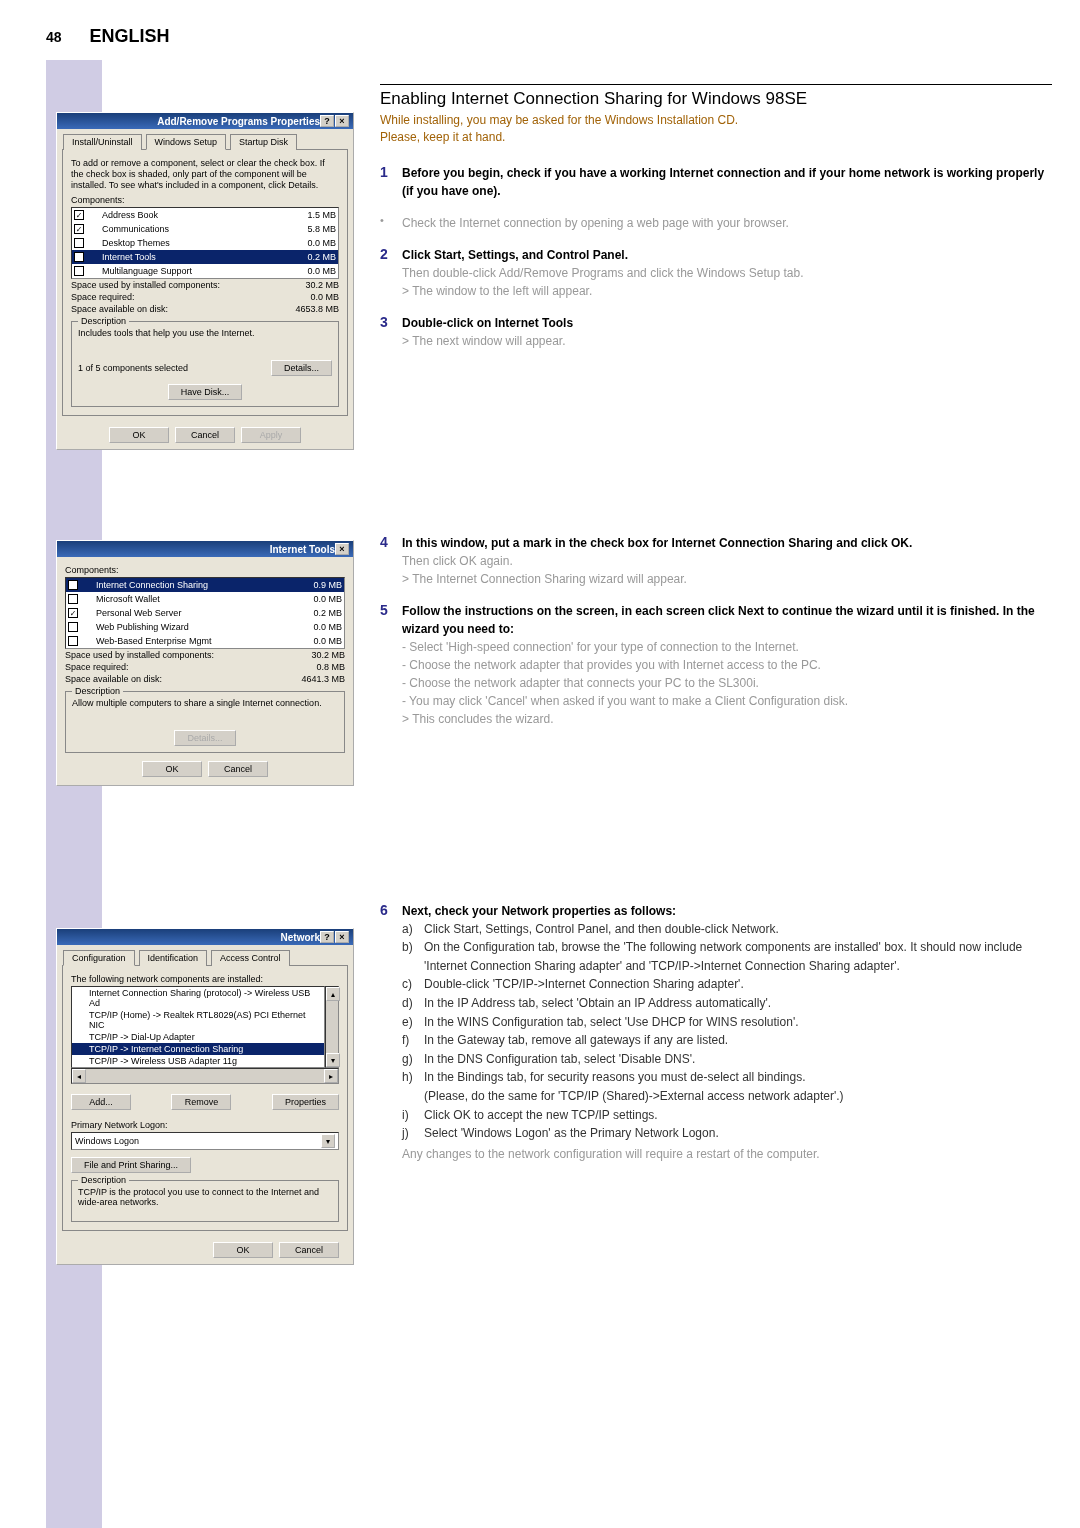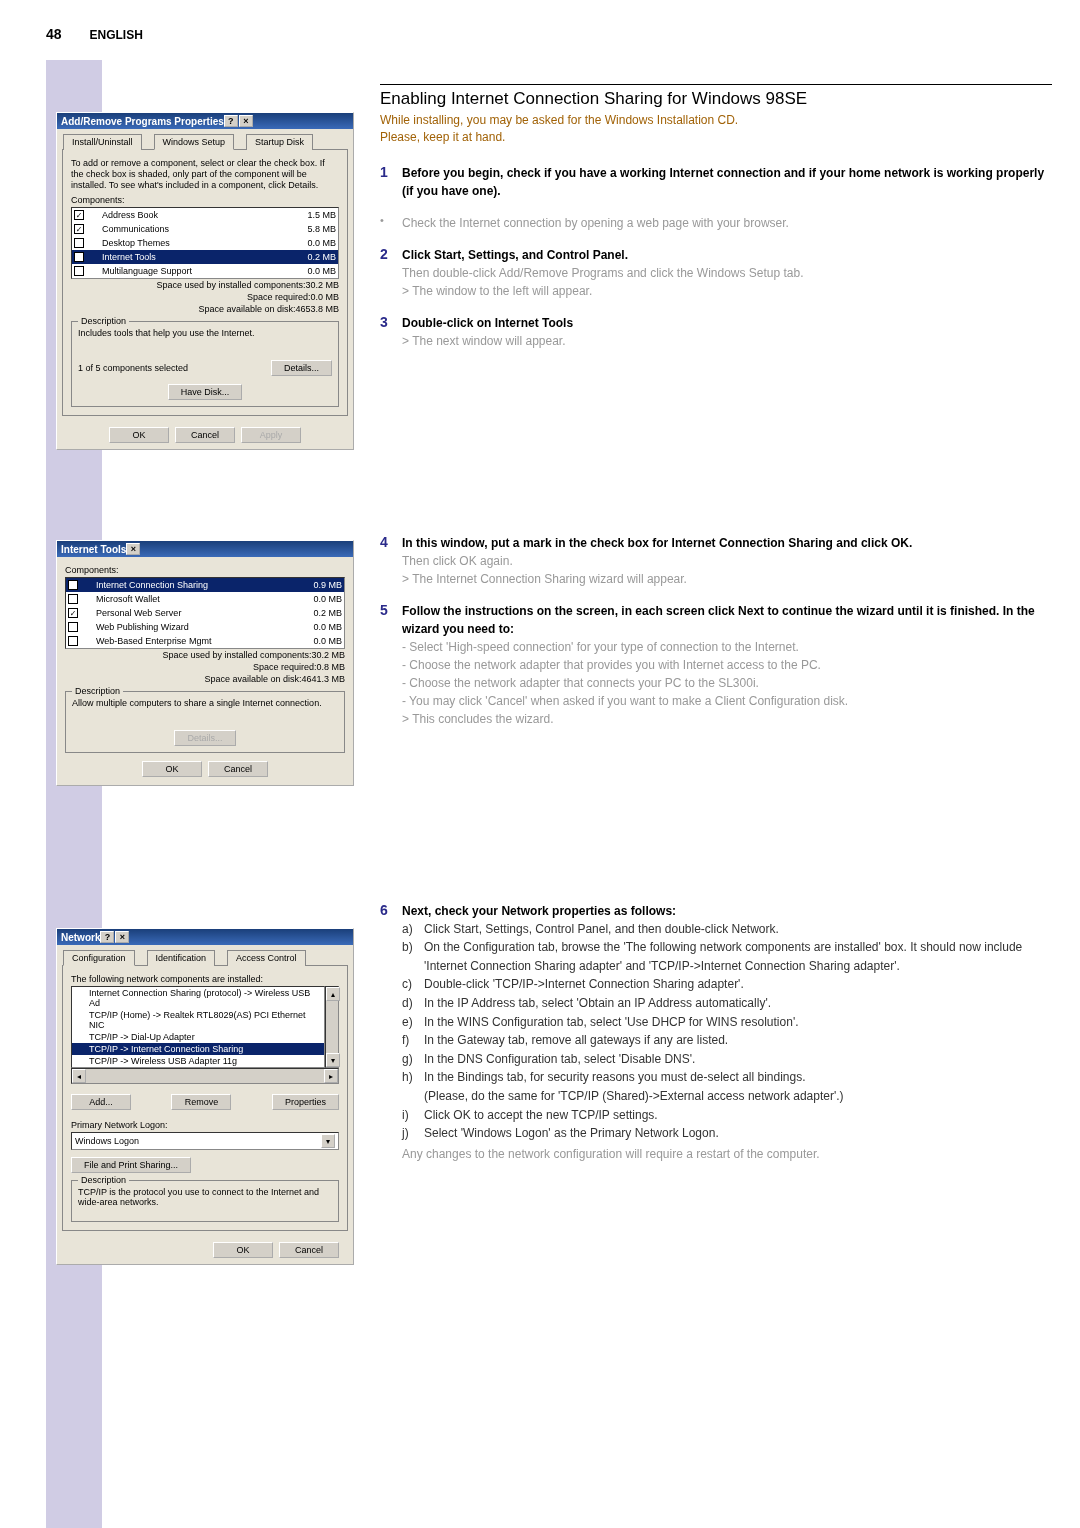--- a/index.html
+++ b/index.html
@@ -1,48 +1,48 @@
 <!DOCTYPE html>
 <html><head>
 <meta charset="utf-8">
 <style>
 *{box-sizing:border-box;margin:0;padding:0}
 body{font-family:Arial,Helvetica,sans-serif;font-size:11px;color:#000;background:#fff;width:1080px;height:1528px;position:relative}
 .page{position:relative;width:1080px;height:1528px}
 .header{position:absolute;top:26px;left:46px;font-size:14px;font-weight:bold}
 .pageno{font-size:14px}
-.lang{font-size:12px;font-weight:bold;margin-left:24px}
+.lang{font-size:18px;font-weight:bold;margin-left:24px}
 .sidebar{position:absolute;top:60px;left:46px;width:56px;height:1468px;background:#d0cce4}
 .content{position:absolute;top:84px;left:380px;width:672px}
 .maintitle{font-size:17px;font-weight:normal;border-top:1px solid #000;padding-top:4px;margin-bottom:3px}
 .intro{font-size:12px;color:#a16207;margin-bottom:18px;line-height:1.4}
 .step{display:flex;margin-bottom:14px}
 .stepnum{font-weight:bold;font-size:14px;width:22px;flex-shrink:0;color:#2a2a8a}
 .stepbody{flex:1;font-size:12px;color:#333;line-height:1.5}
 .bold{font-weight:bold;color:#000}
 .grey{color:#999}
 .bullet{display:flex;margin-bottom:14px}
 .bullet .dot{width:22px;flex-shrink:0;color:#999}
 .dialog{background:#e8e4d8;border:1px outset #fff;font-family:Tahoma,sans-serif;font-size:9px;color:#000;margin-bottom:14px}
-.titlebar{background:linear-gradient(#1a3f7a,#3a6ab8);color:#fff;display:flex;align-items:center;justify-content:flex-start;padding:2px 4px;font-weight:bold;font-size:10px}
+.titlebar{background:linear-gradient(#1a3f7a,#3a6ab8);color:#fff;display:flex;align-items:center;justify-content:flex-end;padding:2px 4px;font-weight:bold;font-size:10px}
 .titlebar .tbtns{display:flex;gap:1px}
 .titlebar .tbbtn{width:14px;height:12px;background:#d4d0c8;border:1px outset #fff;display:inline-flex;align-items:center;justify-content:center;font-size:9px;color:#000}
-.tabs{display:flex;padding:4px 12px 0 6px;gap:12px}
+.tabs{display:flex;padding:4px 12px 0 6px;gap:4px}
 .tab{border:1px solid #888;border-bottom:none;padding:2px 8px;background:#e8e4d8;position:relative;top:1px;font-size:9px}
 .tab.active{background:#e8e4d8;z-index:1;border-bottom:1px solid #e8e4d8}
 .tabcontent{border:1px solid #888;margin:0 5px 5px 5px;padding:8px;background:#e8e4d8}
 .instr{font-size:9px;margin-bottom:5px;line-height:1.2}
 .label{font-size:9px;margin-bottom:2px}
 .listbox{border:1px inset #888;background:#fff;padding:0}
 .listrow{display:flex;align-items:center;padding:1px 2px;font-size:9px}
 .listrow.sel{background:#0a246a;color:#fff}
 .cb{width:10px;height:10px;border:1px solid #000;background:#fff;margin-right:3px;display:inline-flex;align-items:center;justify-content:center;font-size:8px}
 .ic{width:12px;height:12px;margin-right:3px;display:inline-block}
 .size{margin-left:auto}
-.kvrow{display:flex;justify-content:flex-end;font-size:9px;padding:1px 0}
+.kvrow{display:flex;justify-content:space-between;font-size:9px;padding:1px 0}
 .group{border:1px solid #888;padding:6px;margin-top:6px;position:relative}
 .glabel{position:absolute;top:-6px;left:6px;background:#e8e4d8;padding:0 3px;font-size:9px}
 .btn{border:1px outset #fff;background:#d4d0c8;padding:2px 12px;font-size:9px;min-width:60px;text-align:center}
 .btnrow{display:flex;justify-content:center;gap:6px;margin-top:8px}
 .dlg-outer-btn{display:flex;justify-content:center;gap:6px;padding:6px}
 .network-list-item{padding:1px 2px;font-size:9px;display:flex;align-items:center}
 .network-list-item.sel{background:#0a246a;color:#fff}
 .net-ic{width:12px;height:10px;display:inline-block;margin-right:3px}
 .combo{border:1px inset #888;background:#fff;padding:1px 3px;display:flex;justify-content:space-between;align-items:center;font-size:9px}
 .dropbtn{width:14px;height:14px;background:#d4d0c8;border:1px outset #fff;display:inline-flex;align-items:center;justify-content:center;font-size:8px}

